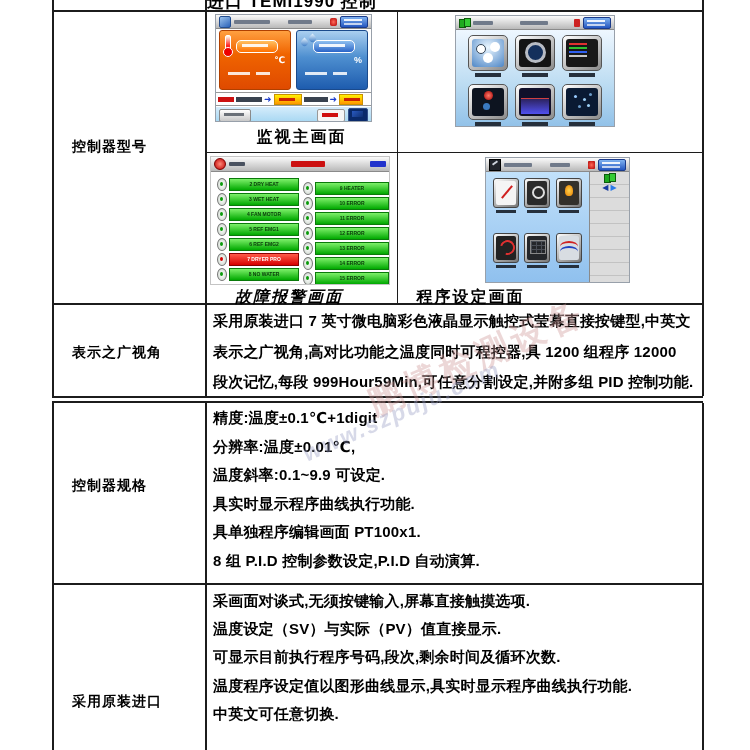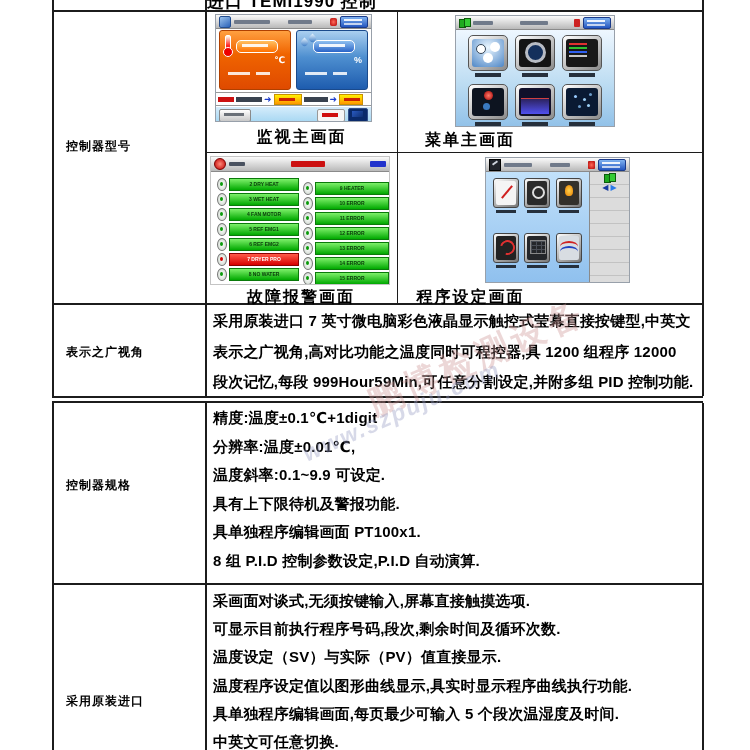--- a/index.html
+++ b/index.html
@@ -1,21 +1,21 @@
 <!DOCTYPE html>
 <html><head>
 <meta charset="utf-8">
 <style>
   html,body{margin:0;padding:0;background:#fff;}
   #page{position:relative;width:750px;height:750px;overflow:hidden;background:#fff;
         font-family:"Liberation Sans","DejaVu Sans",sans-serif;color:#000;font-weight:700;}
   .hline{position:absolute;background:#1c1c1c;}
   .vline{position:absolute;background:#1c1c1c;}
   .toptext{position:absolute;left:207px;top:-10px;font-size:17px;letter-spacing:1px;white-space:nowrap;}
-  .rowlabel{position:absolute;left:66px;font-size:12px;letter-spacing:1px;}
+  .rowlabel{position:absolute;left:72px;font-size:14px;letter-spacing:1px;}
   .textblock{position:absolute;left:213px;width:486px;}
   .tline{font-size:15px;white-space:nowrap;letter-spacing:0.2px;}
   .lh30 .tline{line-height:30.5px;}
   .lh28 .tline{line-height:28.6px;}
   .lh282 .tline{line-height:28.2px;}
   .caption{position:absolute;font-size:16px;text-align:center;letter-spacing:2px;}
 
   
   .scr{position:absolute;background:#fff;border:1px solid #98a0aa;box-sizing:border-box;overflow:hidden;}
   .tb{height:13px;background:linear-gradient(180deg,#fbfbfb,#b9b9b9);display:flex;align-items:center;
@@ -262,21 +262,20 @@
           <div class="tlabel"></div>
         </div>
       <div class="mitem">
           <div class="tile">
             <div class="tinner mi6"></div>
           </div>
           <div class="tlabel"></div>
         </div>
     </div>
   </div>
-  <div class="caption" style="left:385px;top:130px;width:170px;">菜单主画面</div>
 
   <div class="scr" style="left:210px;top:156px;width:180px;height:129px;border-color:#c4c4c4;">
     <div class="tb" style="height:14px;">
       <span class="redcirc"></span>
       <span class="b" style="width:16px;background:#4a5260;"></span>
       <span class="sp"></span>
       <span class="b" style="width:34px;background:#cc1111;height:6px;"></span>
       <span class="sp"></span>
       <span class="b" style="width:16px;background:#2233cc;height:6px;"></span>
     </div>
@@ -336,21 +335,21 @@
             <span class="al-led"></span>
             <span class="al-bar" style="width: 72px;">14 ERROR</span>
           </div>
           <div class="al-row">
             <span class="al-led"></span>
             <span class="al-bar" style="width: 72px;">15 ERROR</span>
           </div>
         </div>
     </div>
   </div>
-  <div class="caption" style="left:205px;top:287px;width:192px;">故障报警画面</div>
+  <div class="caption" style="left:193px;top:287px;width:192px;font-style:italic;">故障报警画面</div>
 
   <div class="scr" style="left:485px;top:157px;width:145px;height:126px;">
     <div class="tb">
       <span class="darkicon"></span>
       <span class="b" style="width:28px;"></span>
       <span class="sp"></span>
       <span class="b" style="width:20px;"></span>
       <span class="sp"></span>
       <span class="reddot" style="border-radius:1px;"></span>
       <span class="bluebtn"></span>
@@ -408,30 +407,29 @@
   <div class="textblock lh30" style="top:306px;">
     <div class="tline">采用原装进口 7 英寸微电脑彩色液晶显示触控式莹幕直接按键型,中英文</div>
     <div class="tline">表示之广视角,高对比功能之温度同时可程控器,具 1200 组程序 12000</div>
     <div class="tline">段次记忆,每段 999Hour59Min,可任意分割设定,并附多组 PID 控制功能.</div>
   </div>
 
   <div class="textblock lh28" style="top:404px;">
     <div class="tline">精度:温度±0.1℃+1digit</div>
     <div class="tline">分辨率:温度±0.01℃,</div>
     <div class="tline">温度斜率:0.1~9.9 可设定.</div>
-    <div class="tline">具有上下限待机及警报功能.</div>
+    <div class="tline">具实时显示程序曲线执行功能.</div>
     <div class="tline">具单独程序编辑画面 PT100x1.</div>
     <div class="tline">8 组 P.I.D 控制参数设定,P.I.D 自动演算.</div>
   </div>
 
   <div class="textblock lh282" style="top:587px;">
     <div class="tline">采画面对谈式,无须按键输入,屏幕直接触摸选项.</div>
+    <div class="tline">温度设定（SV）与实际（PV）值直接显示.</div>
     <div class="tline">可显示目前执行程序号码,段次,剩余时间及循环次数.</div>
-    <div class="tline">温度设定（SV）与实际（PV）值直接显示.</div>
     <div class="tline">温度程序设定值以图形曲线显示,具实时显示程序曲线执行功能.</div>
-    <div class="tline">具单独程序编辑画面,每页最少可输入 5 个段次温湿度及时间.</div>
     <div class="tline">中英文可任意切换.</div>
   </div>
 
   <div class="wmbrand">鹏博检测设备</div>
   <div class="wmurl">www.szpuju.com</div>
 
 </div>
 
 </body></html>

